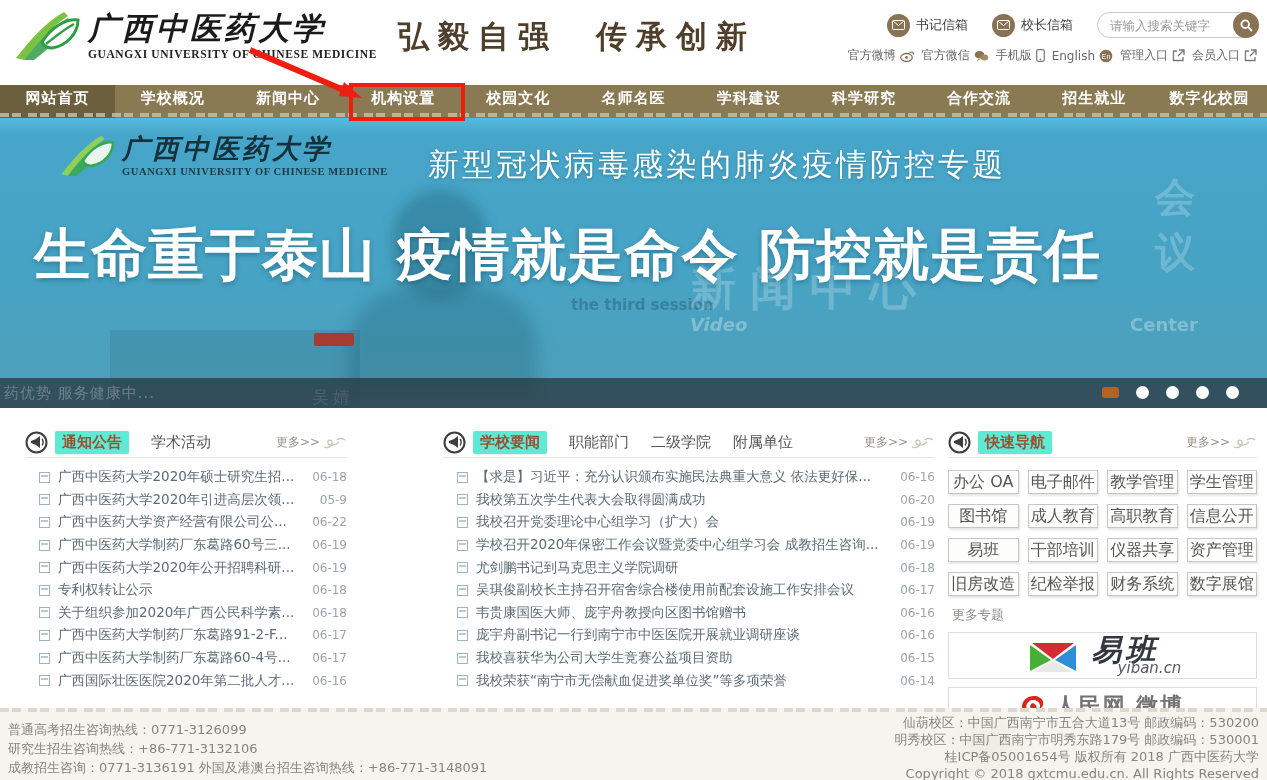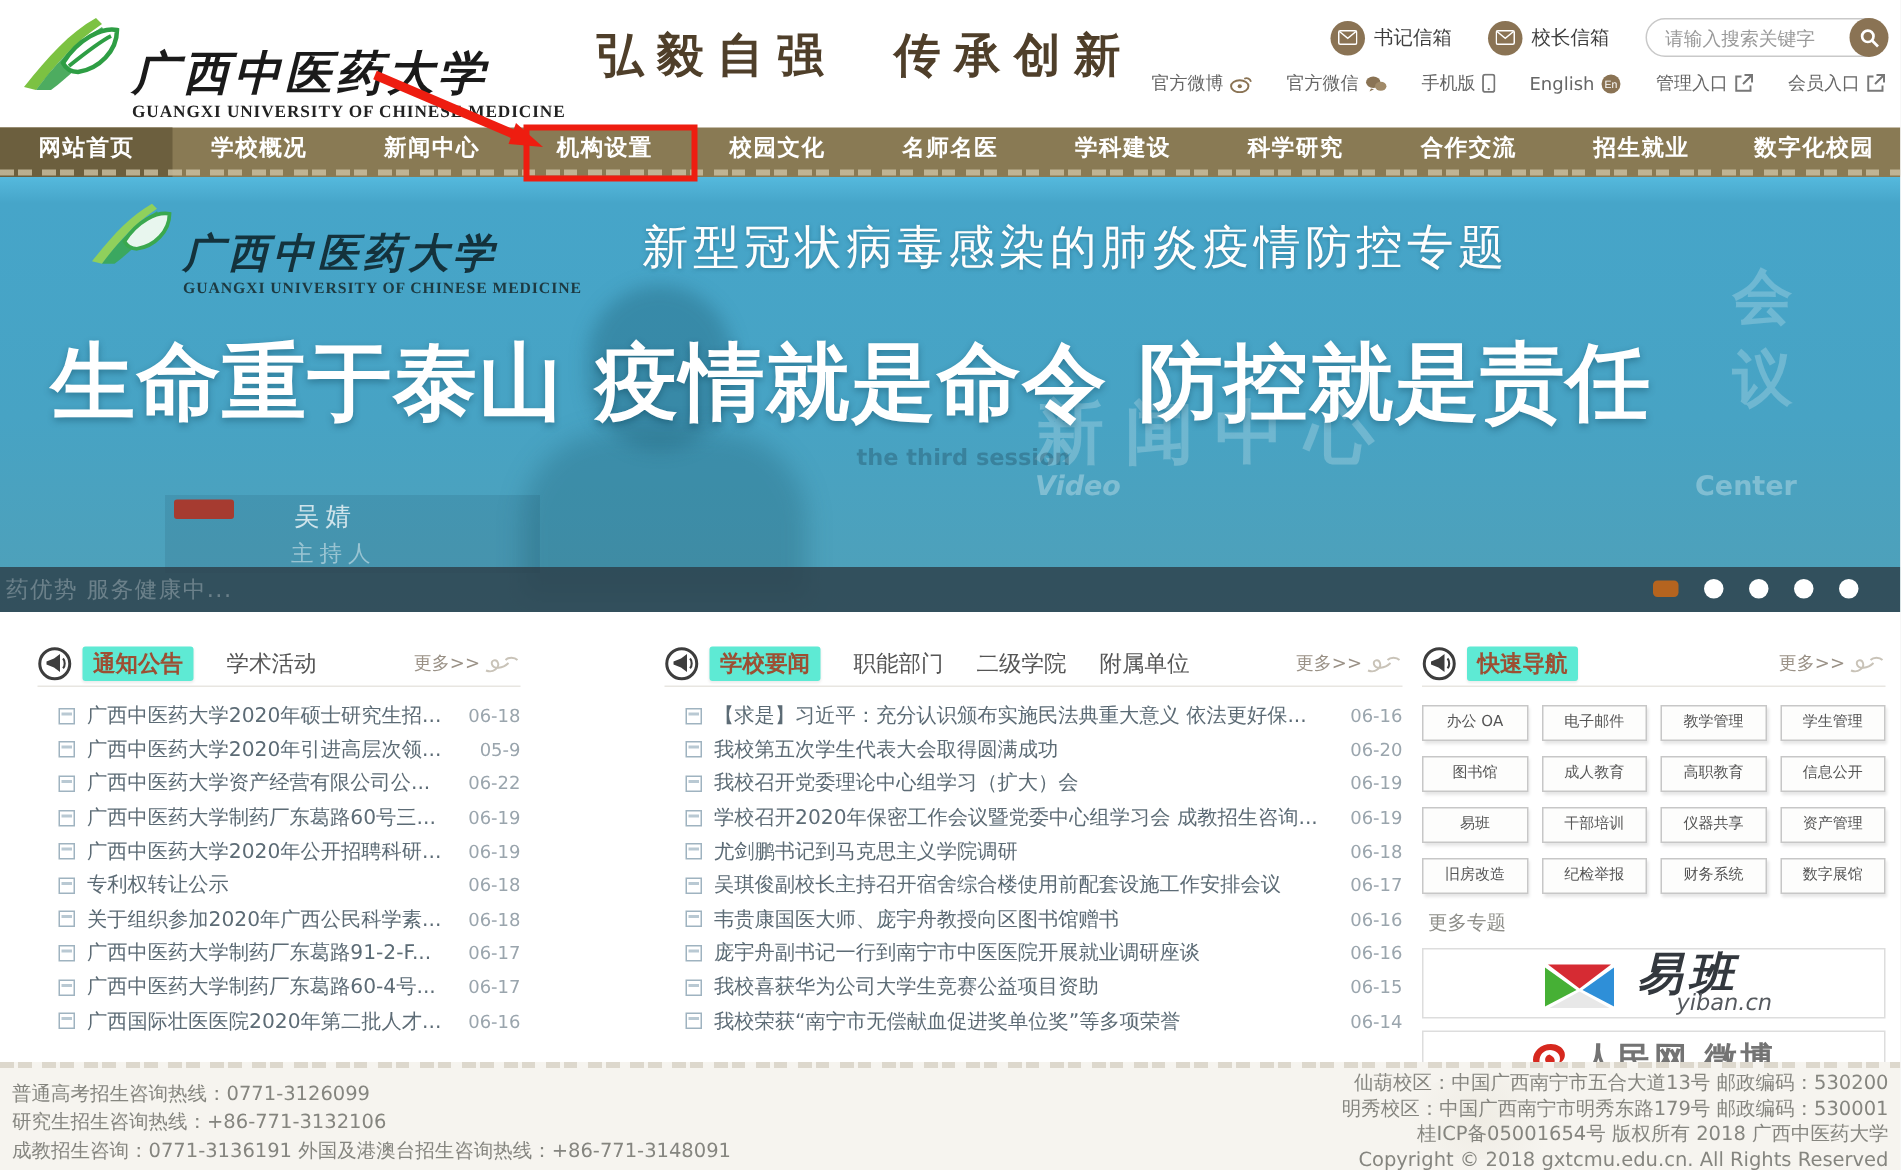--- a/index.html
+++ b/index.html
@@ -4,35 +4,35 @@
 <style>
   * { margin:0; padding:0; box-sizing:border-box; }
   body { background:#e9e9e9; font-family:"DejaVu Sans","Liberation Sans",sans-serif; }
   .page { position:relative; width:1267px; height:780px; background:#fff; overflow:hidden; margin:0 auto; }
 
   
   .hdr { position:absolute; top:0; left:0; width:1267px; height:85px; background:#fff; }
   .logo-wrap { position:absolute; left:12px; top:8px; display:flex; align-items:flex-start; cursor:pointer; }
   .logo-mark { width:72px; height:54px; }
   .logo-texts { margin-left:4px; }
-  .logo-cn { font-family:"DejaVu Serif","Liberation Serif",serif; font-style:italic; font-weight:bold; font-size:31px; color:#1a1a1a; letter-spacing:3px; line-height:40px;margin-top:21px; }
+  .logo-cn { font-family:"DejaVu Serif","Liberation Serif",serif; font-style:italic; font-weight:bold; font-size:31px; color:#1a1a1a; letter-spacing:3px; line-height:40px; }
   .logo-en { font-family:"Liberation Serif","DejaVu Serif",serif; font-weight:bold; font-size:11.5px; color:#222; letter-spacing:0.6px; }
   .slogan { position:absolute; left:398px; top:16px; font-family:"DejaVu Serif","Liberation Serif",serif; font-weight:bold; font-size:31px; color:#4f3f2a; letter-spacing:9px; }
   .slogan .gap { display:inline-block; width:38px; }
 
   .hdr-right { position:absolute; right:10px; top:12px; width:410px; }
   .hdr-row1 { display:flex; align-items:center; justify-content:flex-end; gap:24px; }
   .mailbox { display:flex; align-items:center; gap:6px; cursor:pointer; }
   .mail-circle { width:23px; height:23px; border-radius:50%; background:#8a7354; display:flex; align-items:center; justify-content:center; }
   .mailbox-label { font-size:13px; color:#3f3f3f; }
   .search-wrap { position:relative; width:160px; height:26px; }
   .search-input { width:160px; height:26px; border:1px solid #c9c9c9; border-radius:13px; padding:0 30px 0 12px; font-size:12.5px; color:#555; outline:none; background:#fff; font-family:inherit; }
   .search-input::placeholder { color:#9a9a9a; }
   .search-btn { position:absolute; right:-2px; top:0px; width:26px; height:26px; border-radius:50%; background:#8a7354; border:none; display:flex; align-items:center; justify-content:center; cursor:pointer; }
-  .hdr-row2 { margin-top:9px; display:flex; align-items:center; justify-content:flex-end; gap:23px; }
+  .hdr-row2 { margin-top:9px; display:flex; align-items:center; justify-content:flex-end; gap:7px; }
   .hlink { display:flex; align-items:center; gap:4px; font-size:12px; color:#666; cursor:pointer; white-space:nowrap; }
   .hlink svg { flex:0 0 auto; }
 
   
   .nav { position:absolute; top:85px; left:0; width:1267px; height:33px; background:#897a54; display:flex; }
   .nav-item { flex:1; text-align:center; font-size:15px; font-weight:bold; color:#fff; line-height:27px; cursor:pointer; letter-spacing:1px; }
   .nav-item.active { background:#6c5f3e; }
   .nav-dashes { position:absolute; left:0; bottom:1px; width:1267px; height:4px;
       background:repeating-linear-gradient(90deg,#cdc2a4 0 9px,transparent 9px 12px,#cdc2a4 12px 21px,transparent 21px 28px); opacity:.8; }
 
@@ -45,21 +45,21 @@
       background:linear-gradient(180deg,#55b9dd 0%,#46a5c9 6%,#47a3c4 55%,#4fa0b8 100%); }
   .banner-logo { position:absolute; left:58px; top:14px; display:flex; align-items:flex-start; }
   .banner-logo .logo-cn { font-size:27px; color:#14323c; line-height:34px; }
   .banner-logo .logo-en { font-size:10.5px; color:#1d3a42; }
   .banner-topic { position:absolute; left:428px; top:26px; font-size:31px; color:#fdfdfd; letter-spacing:3px; text-shadow:0 1px 3px rgba(0,60,80,.35); }
   .bg-text { position:absolute; color:rgba(255,255,255,.22); font-weight:bold; pointer-events:none; }
   .person-head { position:absolute; left:392px; top:72px; width:96px; height:110px; border-radius:48px; background:rgba(22,80,100,.30); filter:blur(6px); }
   .person-body { position:absolute; left:348px; top:170px; width:190px; height:110px; border-radius:60px 60px 0 0; background:rgba(22,80,100,.26); filter:blur(8px); }
   .banner-headline { position:absolute; left:34px; top:100px; width:1210px; font-size:56px; font-weight:bold; color:#fff; letter-spacing:1px; text-shadow:0 2px 5px rgba(0,50,70,.35); white-space:nowrap; }
   .nametag { position:absolute; left:110px; top:212px; width:250px; padding:3px 6px; background:rgba(10,40,55,.10); }
-  .nametag-row { display:flex; align-items:flex-start; gap:40px; }
+  .nametag-row { display:flex; align-items:flex-end; gap:40px;flex-direction:column; }
   .live-badge { width:40px; height:13px; background:#a63b30; border-radius:2px; }
   .presenter-name { font-size:17px; color:rgba(255,255,255,.75); letter-spacing:4px; }
   .presenter-role { margin:4px 0 0 78px; font-size:15px; color:rgba(255,255,255,.45); letter-spacing:4px; }
   .caption-bar { position:absolute; left:0; bottom:0; width:1267px; height:30px; background:rgba(44,60,70,.80); display:flex; align-items:center; }
   .caption-title { margin-left:45px; font-size:16px; font-weight:bold; color:#fff; letter-spacing:1px; }
   .caption-faded { margin-left:4px; font-size:15px; color:rgba(255,255,255,.28); letter-spacing:1px; }
   .dots { position:absolute; right:28px; bottom:9px; display:flex; align-items:center; gap:17px; }
   .dot { width:13px; height:13px; border-radius:50%; background:#fff; cursor:pointer; }
   .dot.active { width:17px; height:11px; border-radius:3px; background:#b5641f; }
 
@@ -76,21 +76,21 @@
   .bullet::after { content:""; position:absolute; left:1px; right:1px; top:2px; height:2px; background:#b9c9d3; }
   .row-title { flex:1; font-size:13.5px; color:#5c6b75; white-space:nowrap; overflow:hidden; text-overflow:ellipsis; padding-right:8px; }
   .row-date { flex:0 0 42px; font-size:12px; color:#9aa5ad; text-align:right; }
 
   #col-notices { left:25px;  width:322px; }
   #col-news    { left:443px; width:492px; }
   #col-quick   { left:948px; width:309px; }
 
   
   .qn-grid { margin-top:12px; display:grid; grid-template-columns:repeat(4,1fr); gap:10px 9px; }
-  .qn-btn { height:24px; line-height:22px; text-align:center; font-size:10px; color:#555; background:#fdfdfc; border:1px solid #c7c7c7; box-shadow:1px 2px 2px rgba(0,0,0,.10); cursor:pointer; white-space:nowrap; overflow:hidden; }
+  .qn-btn { height:24px; line-height:22px; text-align:center; font-size:16px; color:#555; background:#fdfdfc; border:1px solid #c7c7c7; box-shadow:1px 2px 2px rgba(0,0,0,.10); cursor:pointer; white-space:nowrap; overflow:hidden; }
   .qn-more-topics { margin:10px 0 0 4px; font-size:13px; color:#8f8f8a; cursor:pointer; display:inline-block; }
   .promo { margin-top:8px; border:1px solid #ddd; background:#fff; display:flex; align-items:center; justify-content:center; cursor:pointer; }
   .promo-yiban { height:47px; gap:10px; }
   .yiban-texts { display:flex; flex-direction:column; align-items:flex-start; line-height:1; }
   .yiban-name { font-family:"DejaVu Serif","Liberation Serif",serif; font-size:30px; font-weight:bold; font-style:italic; color:#33383e; letter-spacing:4px; }
   .yiban-domain { font-size:15px; font-style:italic; color:#55595e; margin-top:-4px; margin-left:26px; }
   .promo-weibo { height:58px; flex-direction:column; gap:2px; }
   .weibo-row1 { display:flex; align-items:center; gap:8px; }
   .weibo-brand { font-family:"DejaVu Serif","Liberation Serif",serif; font-size:22px; font-weight:bold; color:#737373; letter-spacing:2px; }
   .weibo-row2 { display:flex; align-items:center; gap:5px; }

